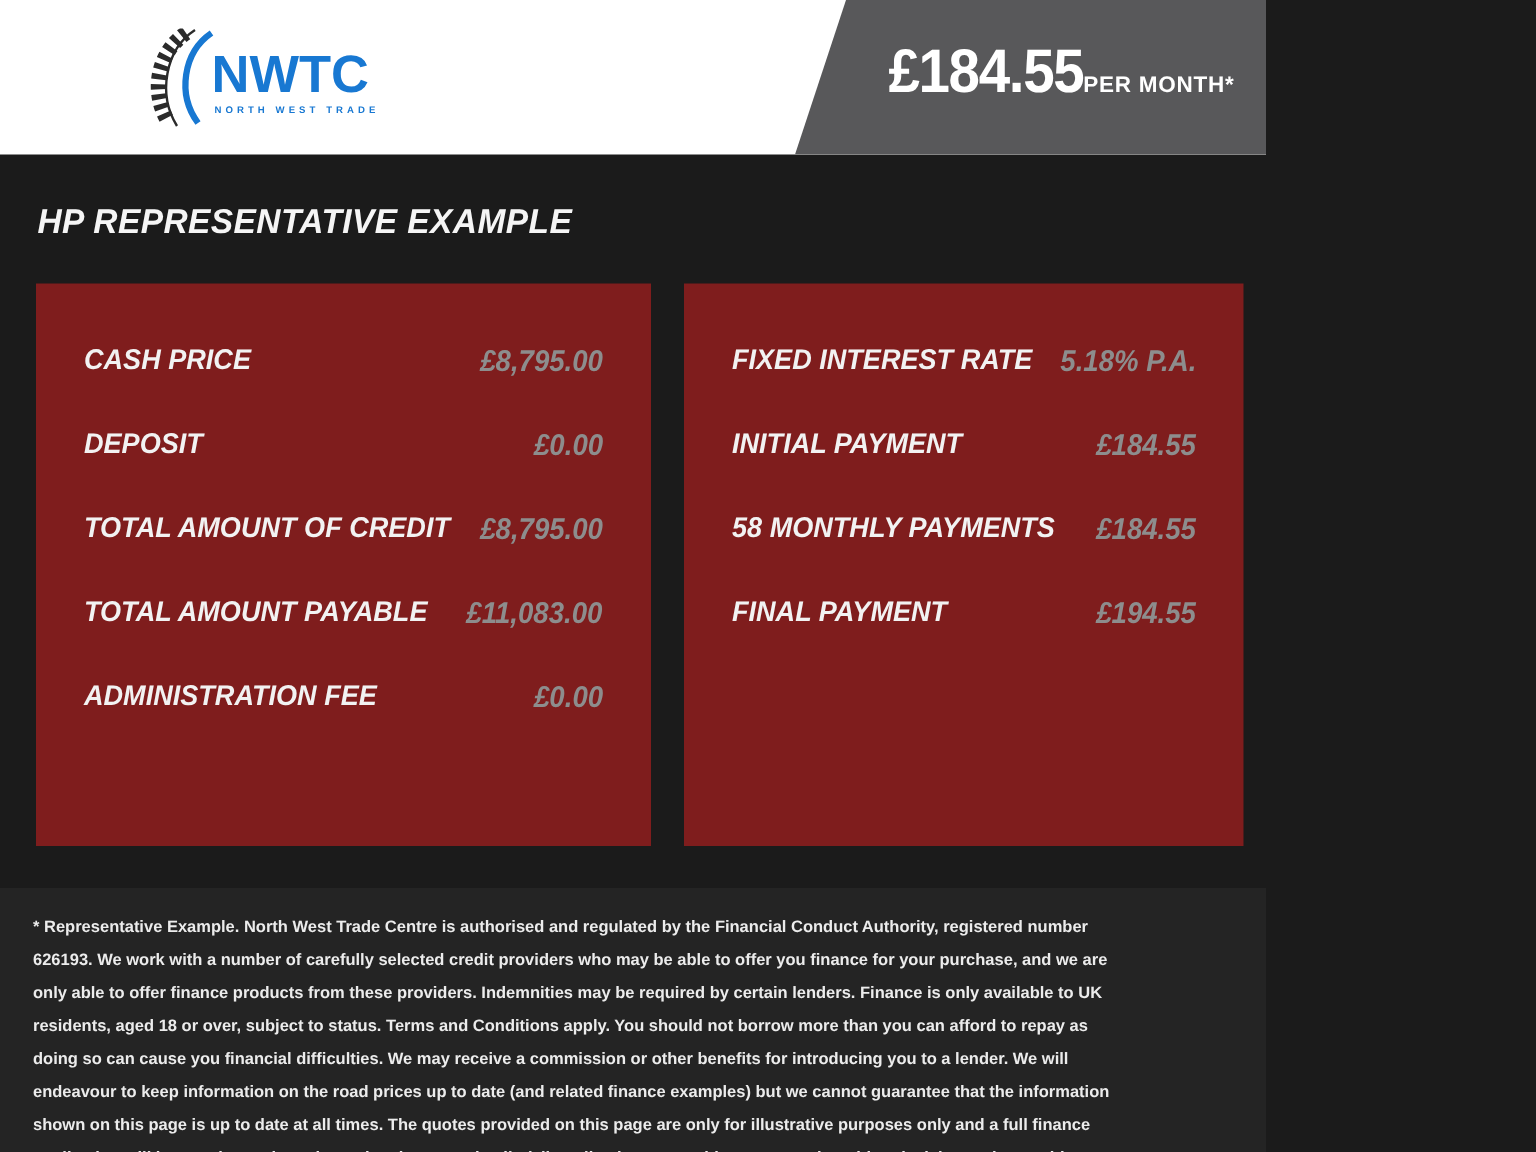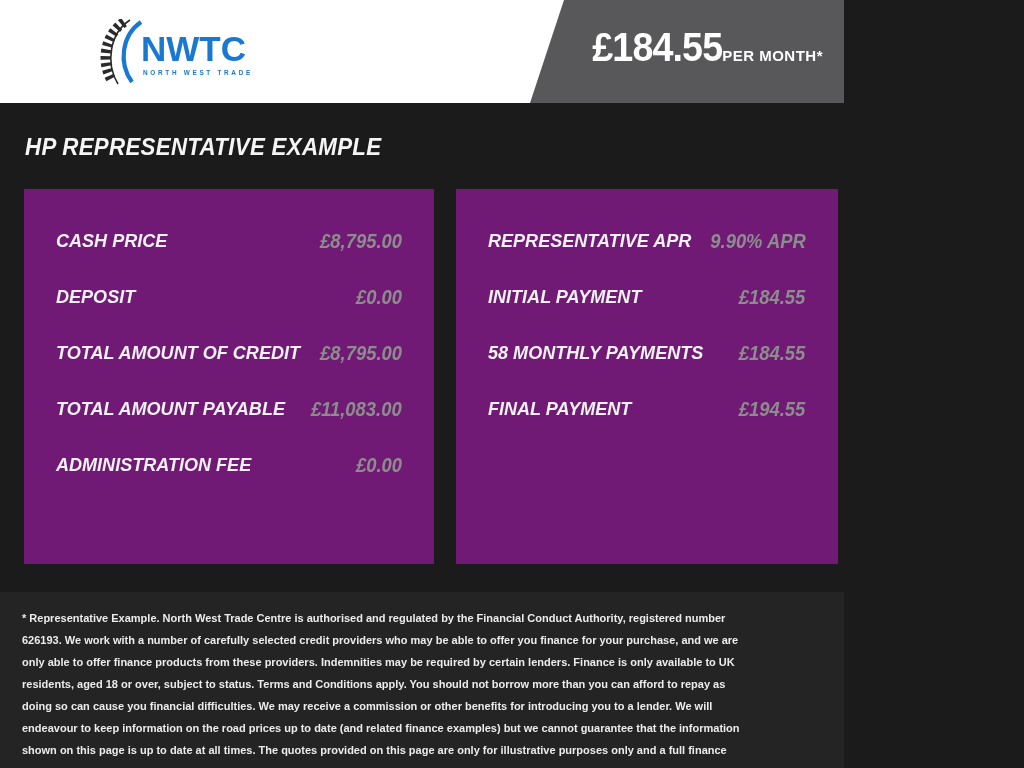--- a/index.html
+++ b/index.html
@@ -29,21 +29,21 @@
 
   
   .main { background: #1b1b1b; height: 489px; flex: 0 0 auto; font-style: italic; }
   .main-heading {
     color: #f5f5f5; font-weight: bold; font-size: 23px; letter-spacing: 0.3px;
     margin: 31px 0 0 25px;
     transform: scaleX(.97); transform-origin: 0 50%;
   }
   .panels { display: flex; gap: 22px; margin: 28px 24px 0 24px; }
   .panel {
-    background: #701a75; width: 477px; height: 375px;
+    background: #7f1d1d; width: 477px; height: 375px;
     padding: 24px 32px 0 32px;
   }
   .row {
     height: 56px; display: flex; align-items: center; justify-content: space-between;
   }
   .row-label {
     color: #f2f2f2; font-weight: bold; font-size: 19px; white-space: nowrap;
     display: inline-block; transform: scaleX(.95); transform-origin: 0 50%;
   }
   .row-value {
@@ -106,22 +106,22 @@
           <span class="row-value">£11,083.00</span>
         </div>
         <div class="row">
           <span class="row-label">ADMINISTRATION FEE</span>
           <span class="row-value">£0.00</span>
         </div>
       </div>
 
       <div class="panel">
         <div class="row">
-          <span class="row-label">REPRESENTATIVE APR</span>
-          <span class="row-value">9.90% APR</span>
+          <span class="row-label">FIXED INTEREST RATE</span>
+          <span class="row-value">5.18% P.A.</span>
         </div>
         <div class="row">
           <span class="row-label">INITIAL PAYMENT</span>
           <span class="row-value">£184.55</span>
         </div>
         <div class="row">
           <span class="row-label">58 MONTHLY PAYMENTS</span>
           <span class="row-value">£184.55</span>
         </div>
         <div class="row">

